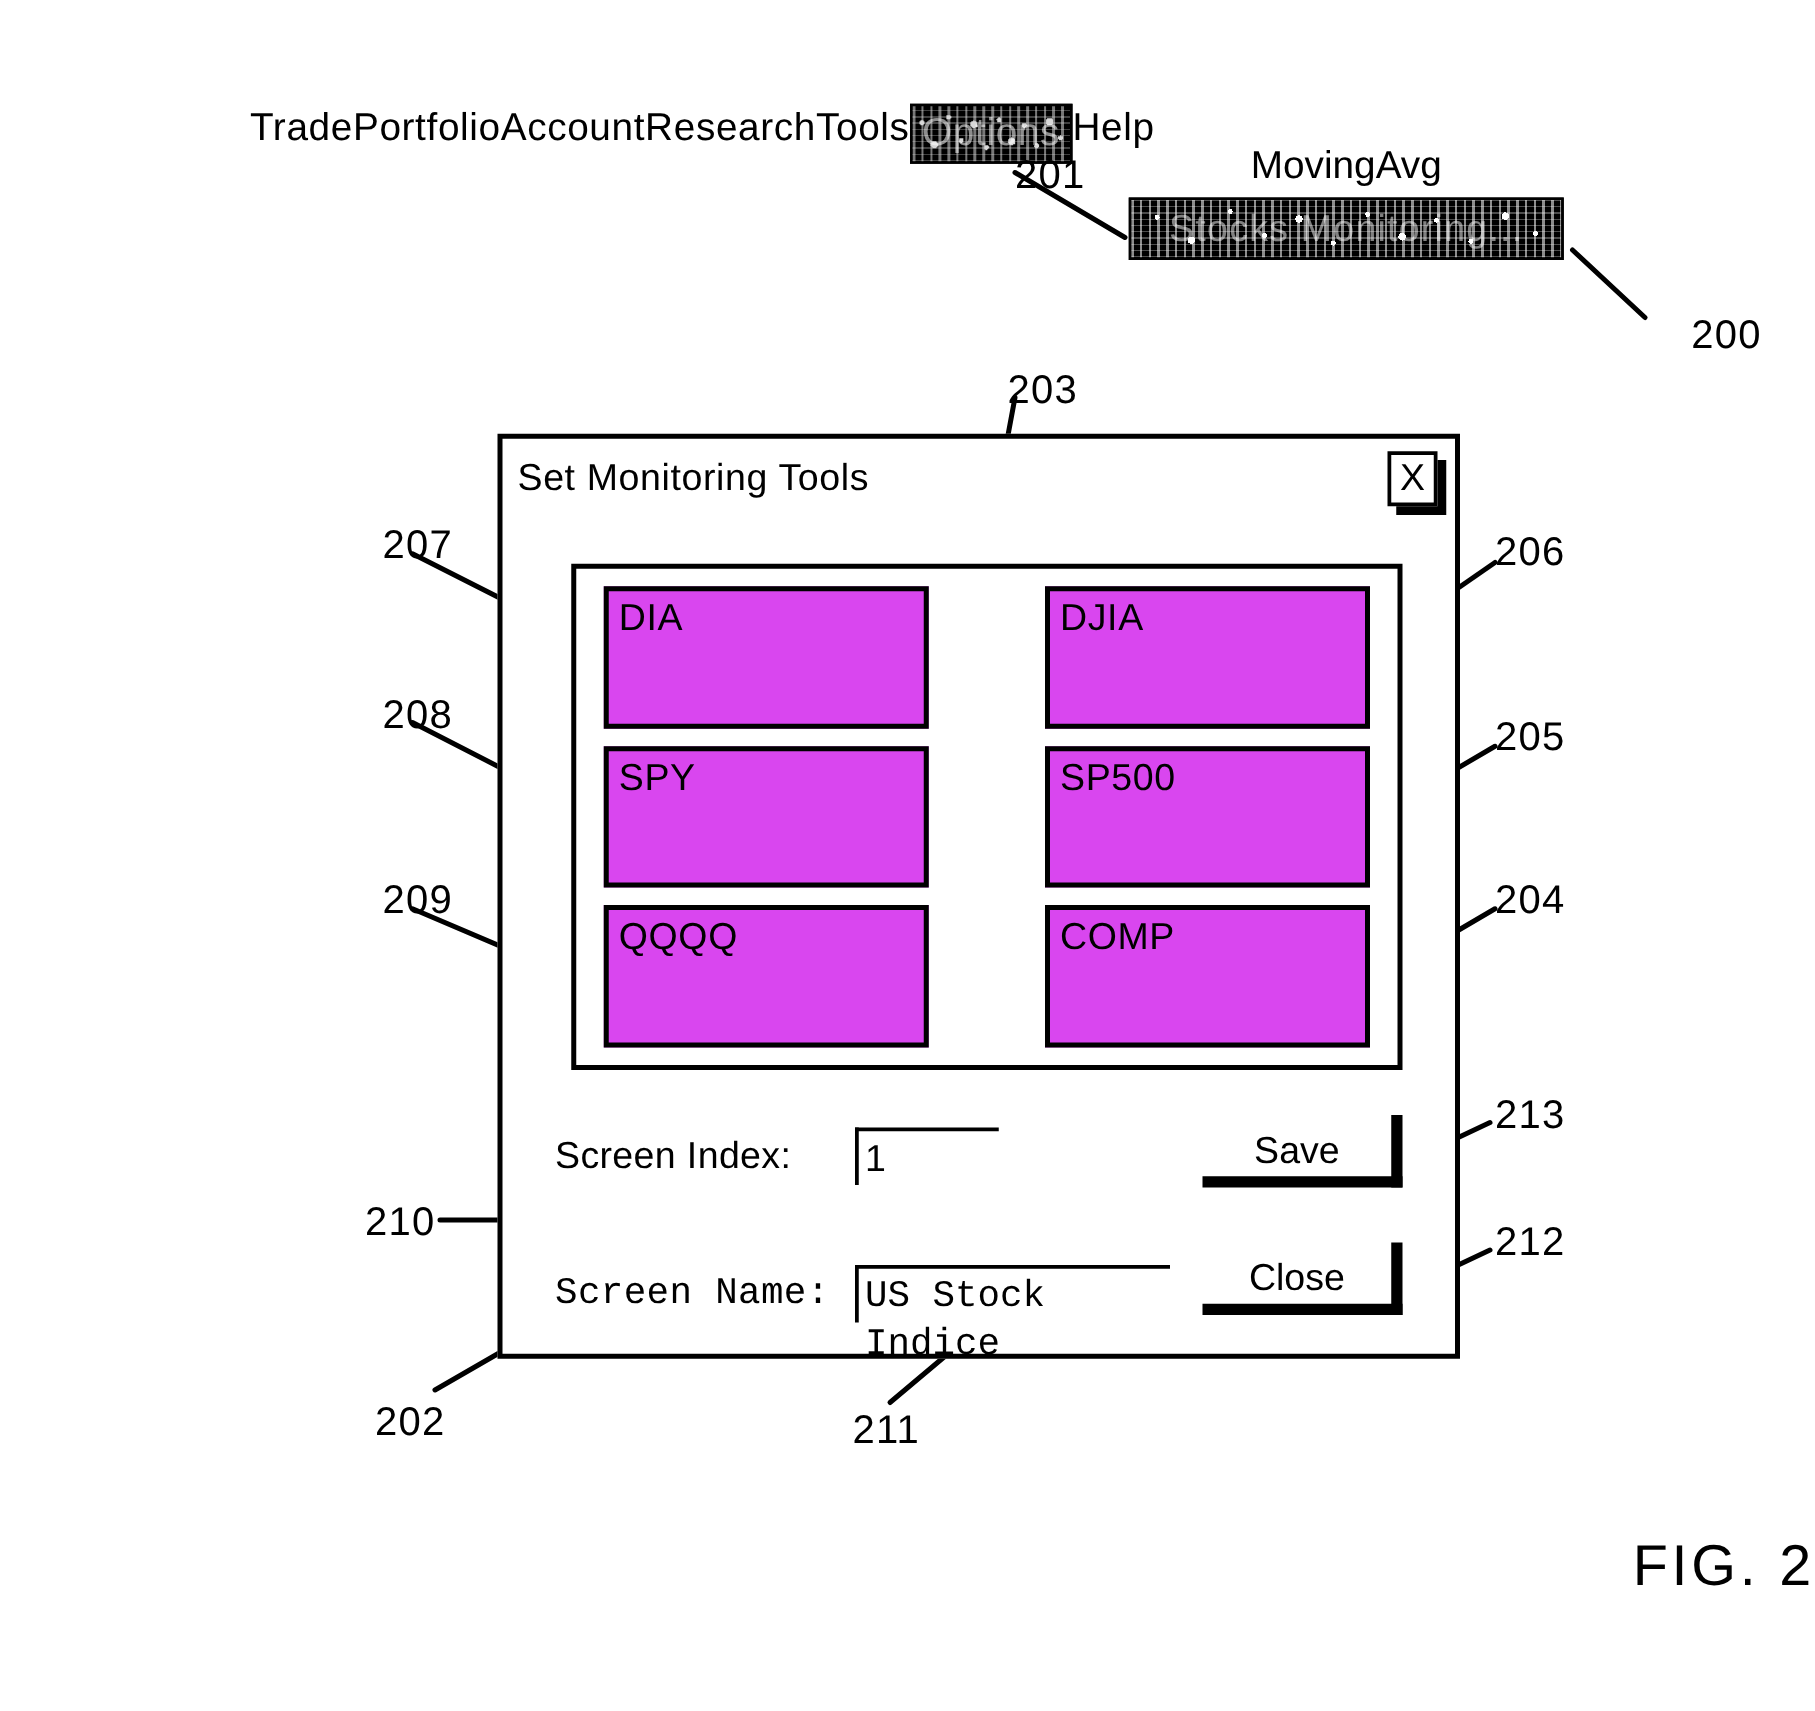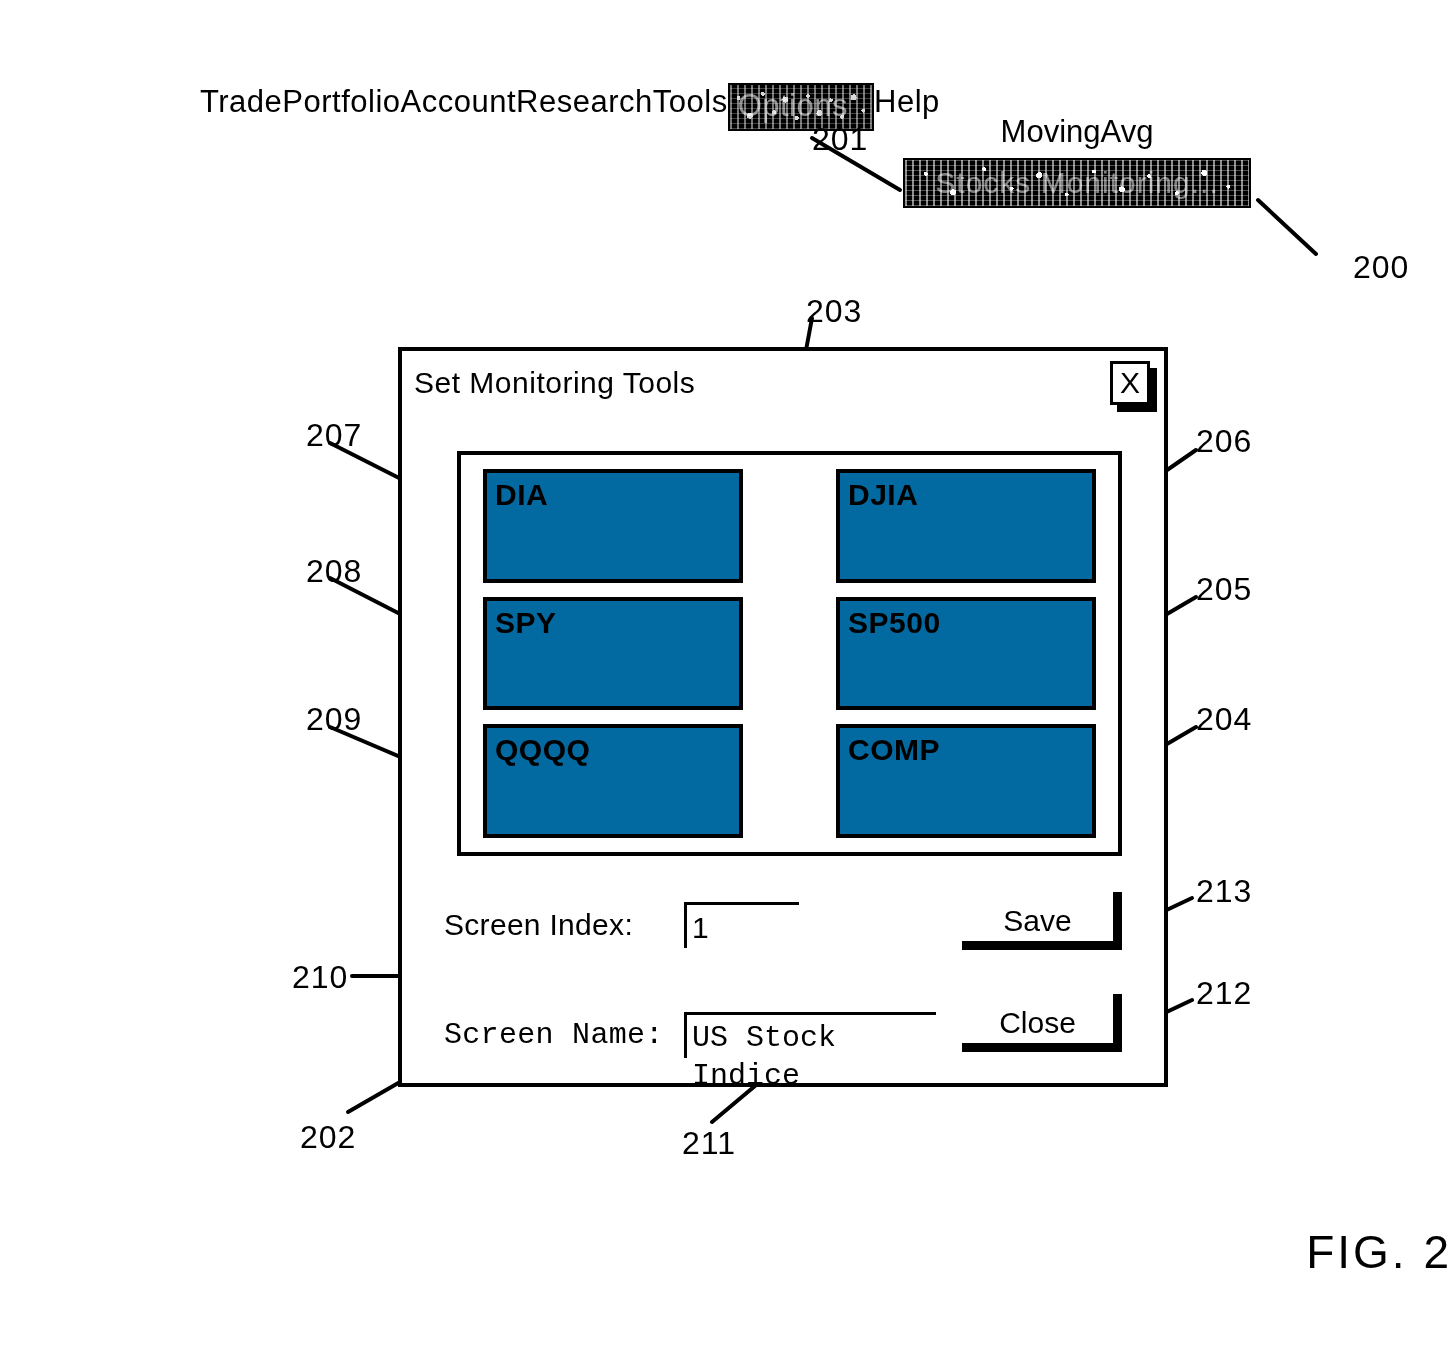--- a/index.html
+++ b/index.html
@@ -32,21 +32,21 @@
   }
   .menu-item {
     font-size: 31px;
     line-height: 38px;
     letter-spacing: 0.5px;
     color: #000;
   }
   .menu-item.selected {
     background: #000000;
     color: #ffffff;
-    padding: 2px 24px 4px 8px;
+    padding: 2px 8px 4px 8px;
     border: 2px solid #000;
     position: relative;
   }
   .menu-item.selected .noise {
     position: absolute;
     left: 0; top: 0; right: 0; bottom: 0;
     opacity: 0.85;
     pointer-events: none;
   }
   .menu-item.selected .label-inv {
@@ -158,26 +158,25 @@
     bottom: 14px;
     display: grid;
     grid-template-columns: 1fr 1fr;
     grid-template-rows: 1fr 1fr 1fr;
     column-gap: 93px;
     row-gap: 14px;
   }
   .sym-box {
     border: 4px solid #000;
     box-sizing: border-box;
-    background: #0369a1;
+    background: #d946ef;
     padding: 4px 7px 0 8px;
     font-size: 30px;
     line-height: 36px;
     letter-spacing: 0.5px;
-    font-weight: bold;
   }
 
   
   .form-row {
     position: absolute;
     left: 42px;
     height: 70px;
     width: 690px;
   }
   .form-row.r1 { top: 545px; }

